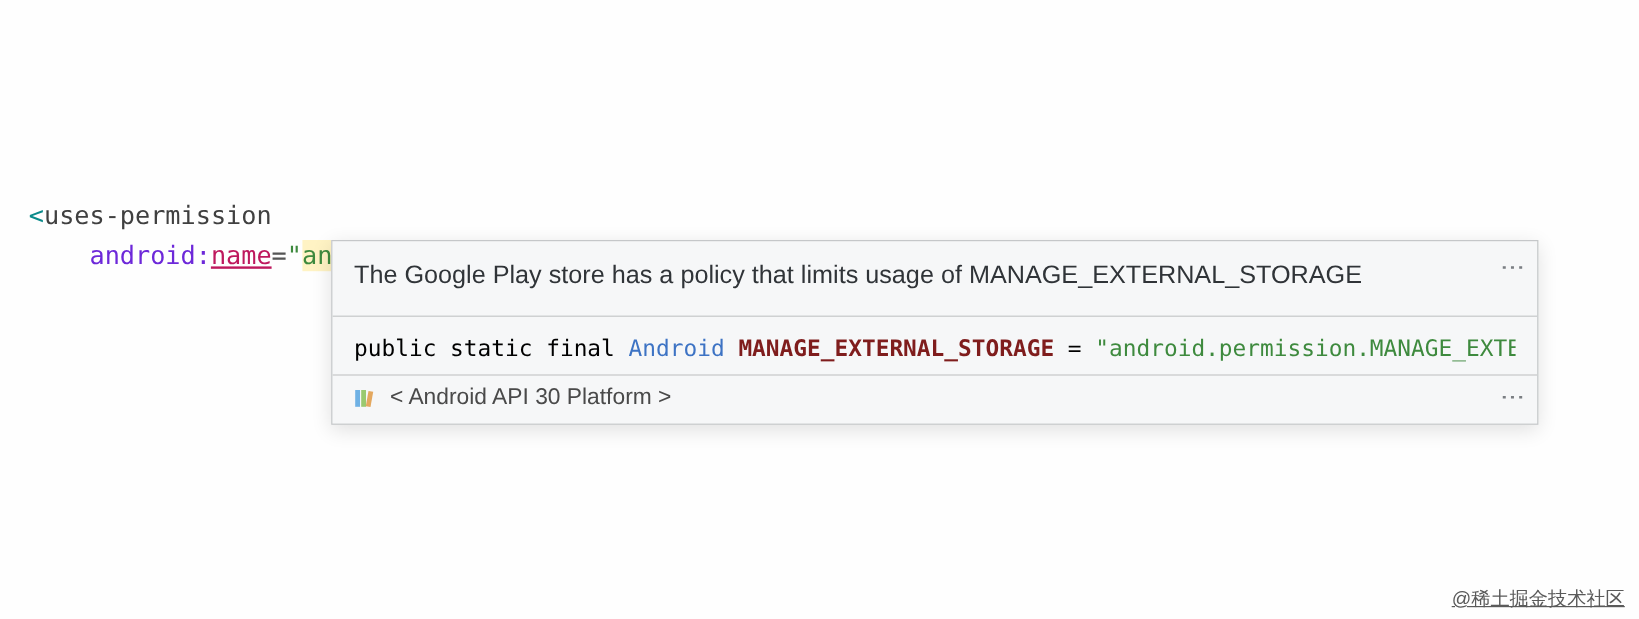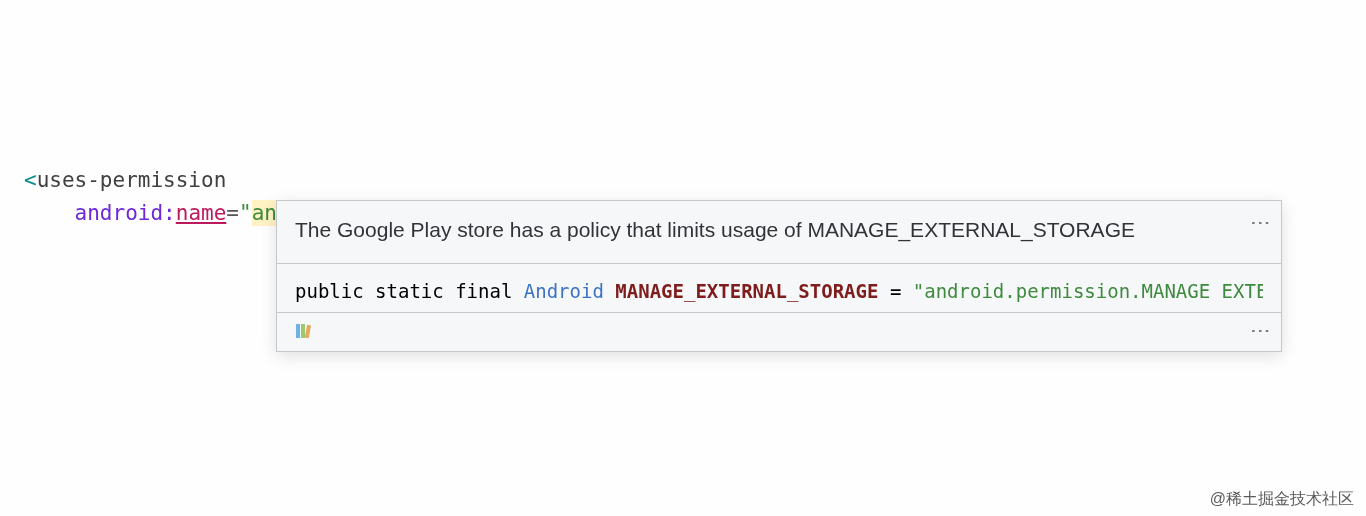--- a/index.html
+++ b/index.html
@@ -104,20 +104,21 @@
       letter-spacing: -2px;
       writing-mode: vertical-rl;
     }
     .watermark {
       position: absolute;
       bottom: 6px;
       right: 12px;
       font-family: sans-serif;
       font-size: 16px;
       color: #5a5a5a;
+      text-decoration: underline;
     }
   </style>
 </head>
 <body>
 
 <div class="code-area">
 <span><span class="tag-bracket">&lt;</span><span class="tag-name">uses-permission</span></span>
 <span>    <span class="attr-prefix">android</span><span class="attr-prefix">:</span><span class="attr-name">name</span><span class="attr-eq">=</span><span class="attr-value">"</span><span class="attr-value highlighted">android.permission.MANAGE_EXTERNAL_STORAGE</span><span class="attr-value">"</span><span class="tag-bracket">/&gt;</span></span>
 </div>
 
@@ -138,17 +139,18 @@
   </div>
   <div class="divider"></div>
   <div class="footer">
     <span class="lib-icon">
       <svg width="20" height="20" viewBox="0 0 20 20">
         <rect x="1" y="3" width="4" height="14" fill="#6fb1e4"></rect>
         <rect x="6" y="3" width="4" height="14" fill="#9ac96f"></rect>
         <rect x="11" y="4" width="4" height="13" fill="#e4a85f" transform="rotate(10 13 10)"></rect>
       </svg>
     </span>
+    <span class="footer-text">&lt; Android API 30 Platform &gt;</span>
     <div class="more-dots" style="top:8px;">⋮</div>
   </div>
 </div>
 
 <div class="watermark">@稀土掘金技术社区</div>
 
 </body></html>

